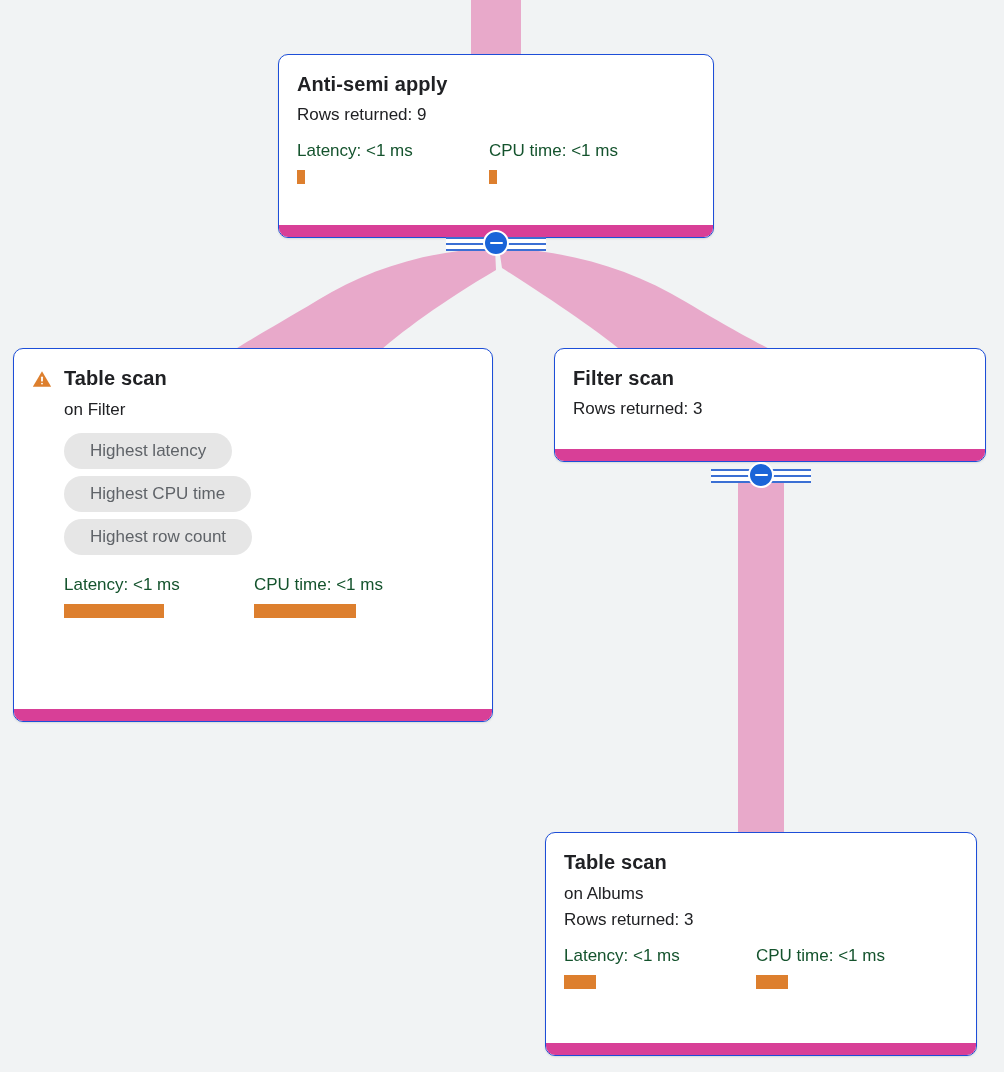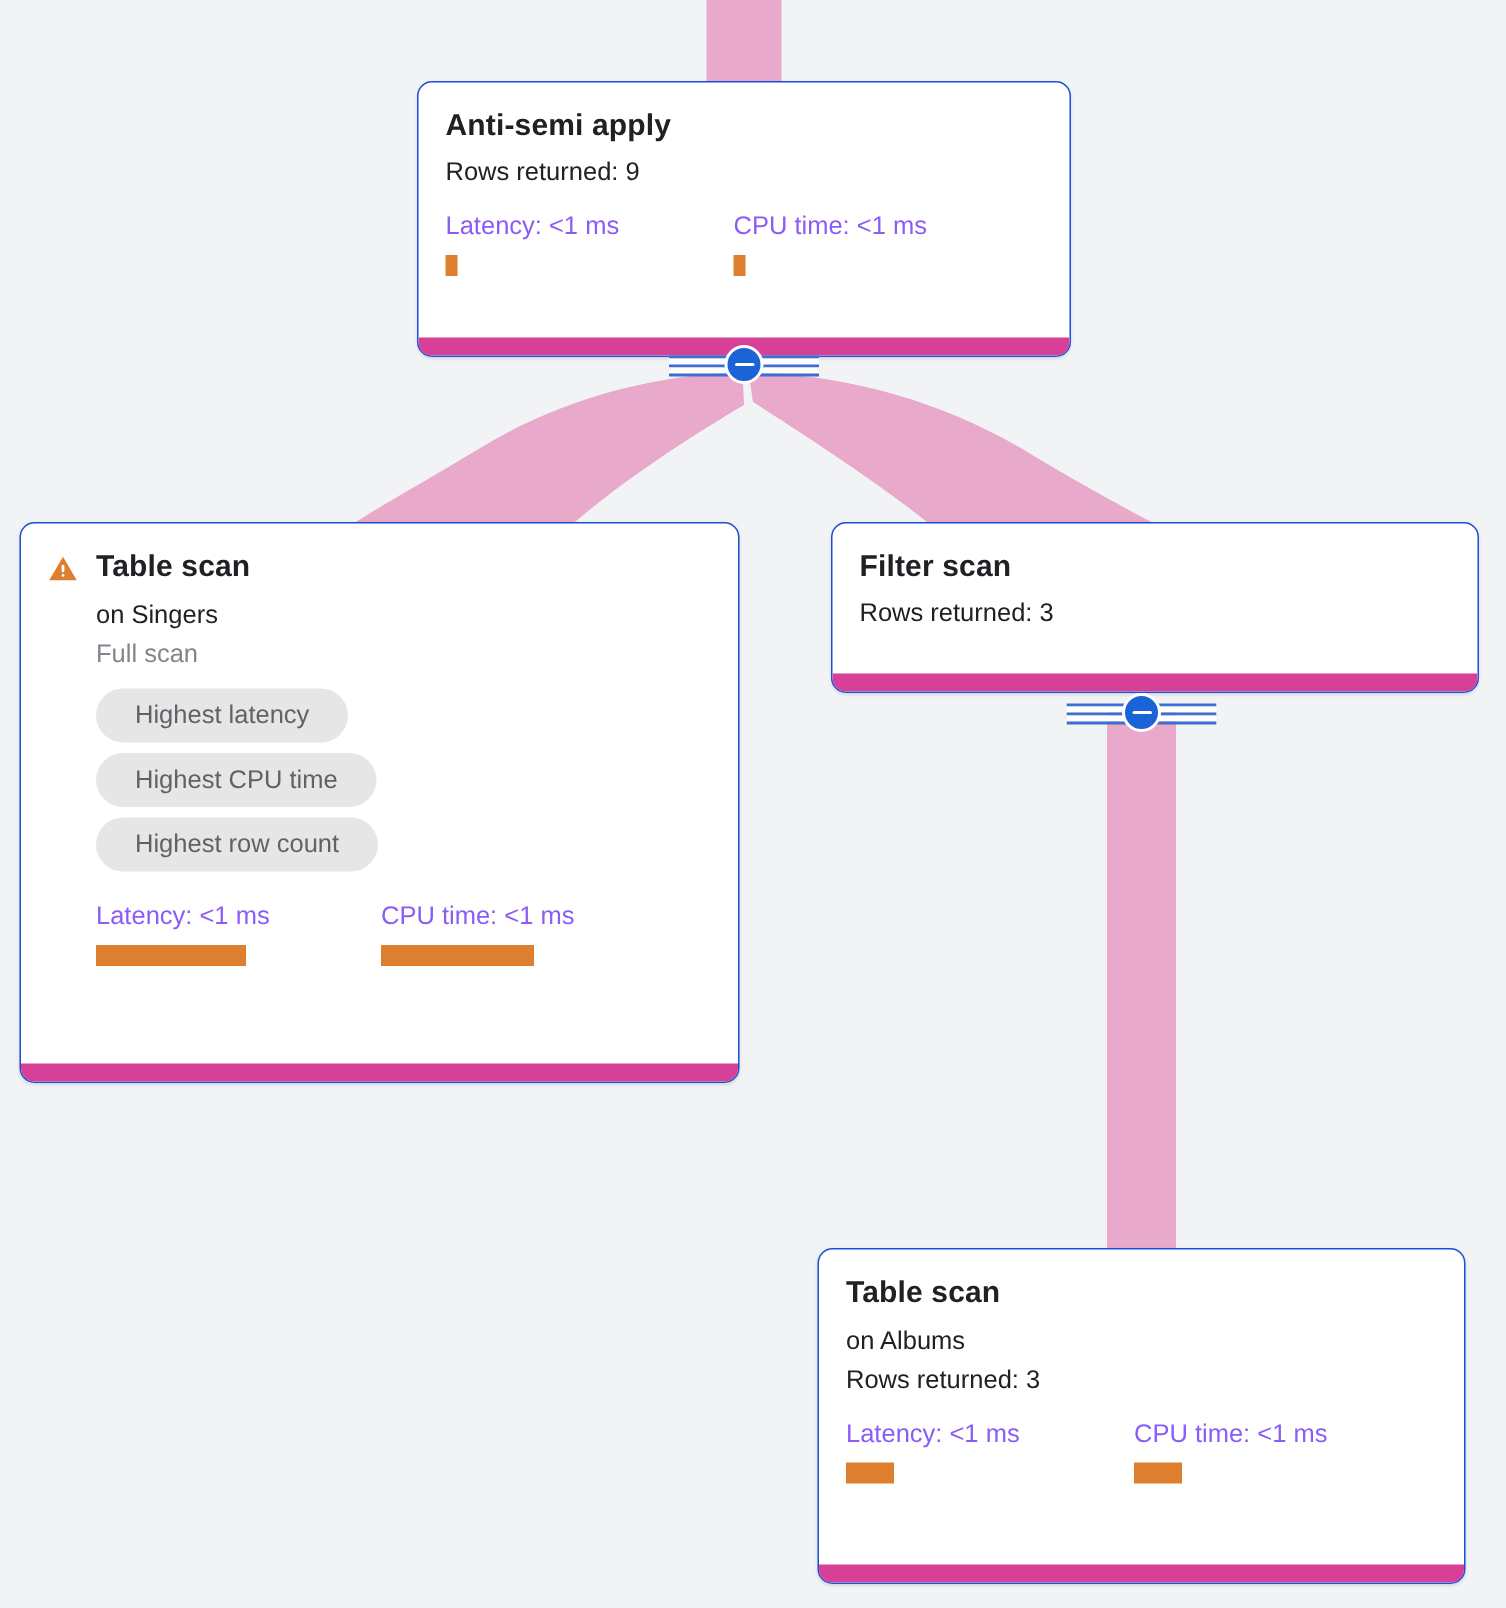--- a/index.html
+++ b/index.html
@@ -109,21 +109,21 @@
   }
   .chip-row { display: block; }
 
   
   .metrics {
     display: flex;
     margin-top: 12px;
   }
   .metric-label {
     font-size: 17px;
-    color: #8b5cf6;
+    color: #14532d;
     line-height: 22px;
     white-space: nowrap;
   }
   .metric-bar {
     height: 14px;
     background: #dd7f2e;
     margin-top: 8px;
   }
 
   
@@ -234,22 +234,21 @@
     <div class="node-body">
       <div class="node-header">
         <svg class="warn-icon" viewBox="0 0 24 24">
           <path d="M12 2.6 L23 21.4 L1 21.4 Z" fill="#dd7f2e"></path>
           <rect x="10.9" y="9" width="2.2" height="6" rx="1" fill="#ffffff"></rect>
           <rect x="10.9" y="16.4" width="2.2" height="2.2" rx="1.1" fill="#ffffff"></rect>
         </svg>
         <div class="node-title">Table scan</div>
       </div>
       <div class="node-indent">
-        <div class="subtitle">on Singers</div>
-        <div class="muted">Full scan</div>
+        <div class="subtitle">on Filter</div>
         <div class="chips">
           <div class="chip-row">
             <span class="chip">Highest latency</span>
           </div>
           <div class="chip-row">
             <span class="chip">Highest CPU time</span>
           </div>
           <div class="chip-row">
             <span class="chip">Highest row count</span>
           </div>

